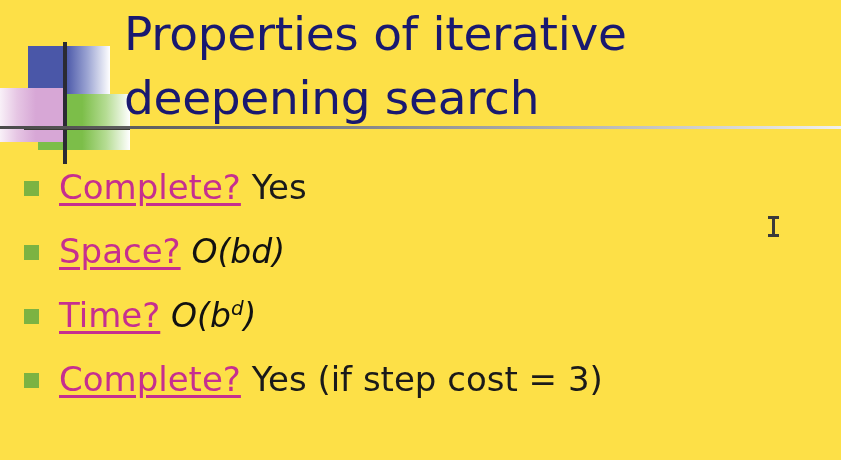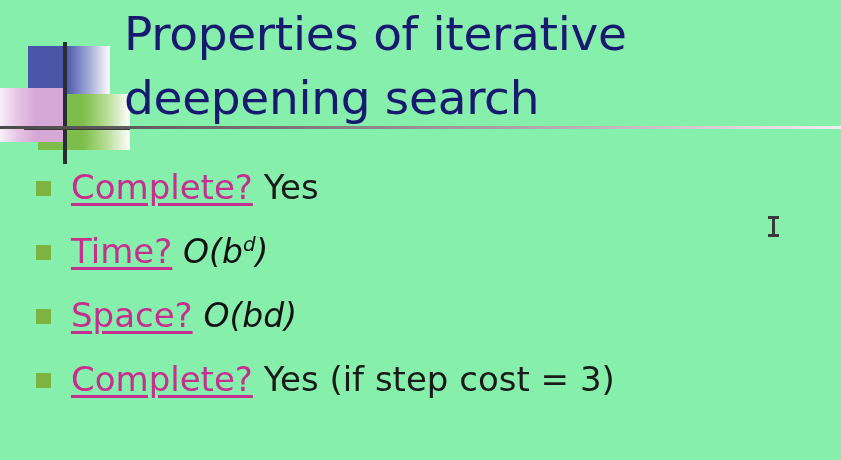--- a/index.html
+++ b/index.html
@@ -11,21 +11,21 @@
     height: 460px;
     background: #ffffff;
     font-family: "DejaVu Sans", sans-serif;
     overflow: hidden;
     position: relative;
   }
 
   .slide {
     position: absolute;
     inset: 0;
-    background: #86efac;
+    background: #fde047;
   }
 
   
   .deco {
     position: absolute;
     left: 0px;
     top: 30px;
     width: 140px;
     height: 130px;
     pointer-events: none;
@@ -91,21 +91,21 @@
     left: 0px;
     top: 126px;
     width: 841px;
     height: 3px;
     background: linear-gradient(to right, #4a4a4a 0%, #6e6e6e 28%, #a8a8a8 62%, #d8d8d8 88%, #f0f0f0 100%);
   }
 
   
   .bullets {
     position: absolute;
-    left: 36px;
+    left: 24px;
     top: 165px;
     width: 800px;
   }
   .bullet-row {
     display: flex;
     align-items: flex-start;
     height: 64px;
   }
   .bullet-marker {
     flex: 0 0 auto;
@@ -200,28 +200,28 @@
     <div class="bullet-row">
       <div class="bullet-marker"></div>
       <div class="bullet-text">
         <span class="lead">Complete?</span><span class="rest"> Yes</span>
       </div>
     </div>
 
     <div class="bullet-row">
       <div class="bullet-marker"></div>
       <div class="bullet-text">
+        <span class="lead">Space?</span><span class="rest"> </span><span class="bigo">O(bd)</span>
+      </div>
+    </div>
+
+    <div class="bullet-row">
+      <div class="bullet-marker"></div>
+      <div class="bullet-text">
         <span class="lead">Time?</span><span class="rest"> </span><span class="bigo">O(b</span><span class="bigo sup">d</span><span class="bigo">)</span>
-      </div>
-    </div>
-
-    <div class="bullet-row">
-      <div class="bullet-marker"></div>
-      <div class="bullet-text">
-        <span class="lead">Space?</span><span class="rest"> </span><span class="bigo">O(bd)</span>
       </div>
     </div>
 
     <div class="bullet-row">
       <div class="bullet-marker"></div>
       <div class="bullet-text">
         <span class="lead">Complete?</span><span class="rest"> Yes (if step cost = 3)</span>
       </div>
     </div>
 

